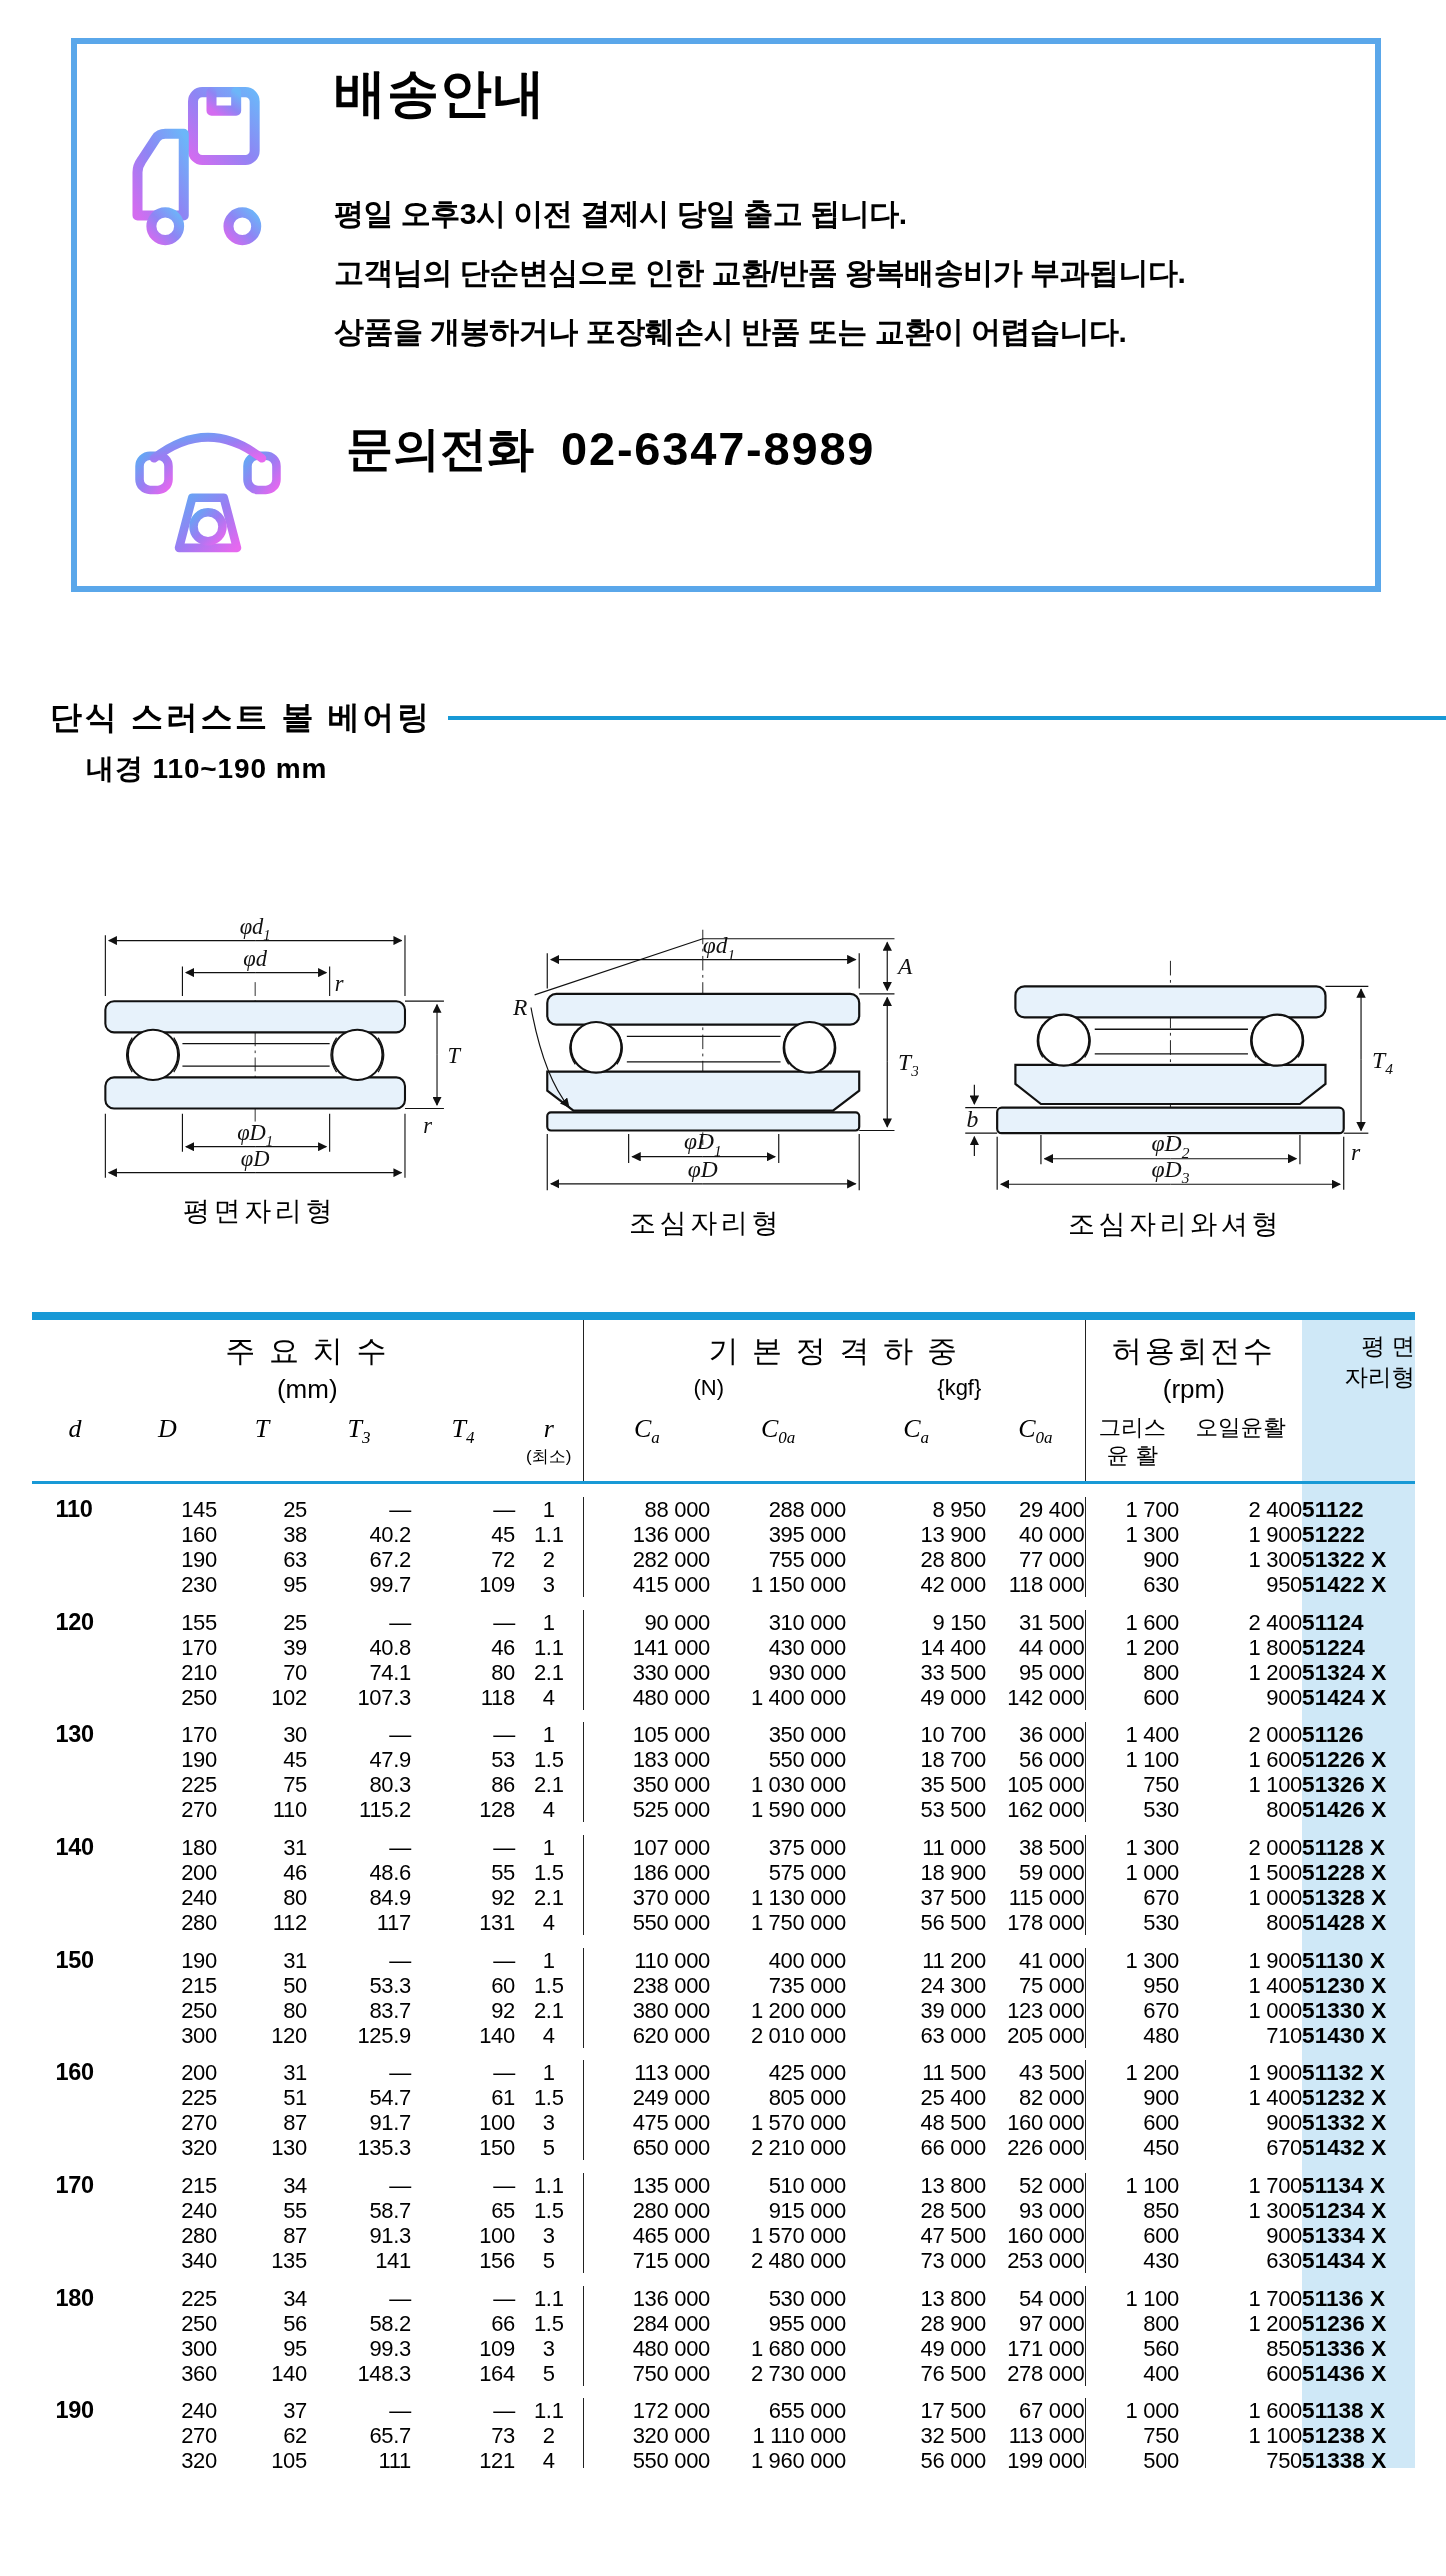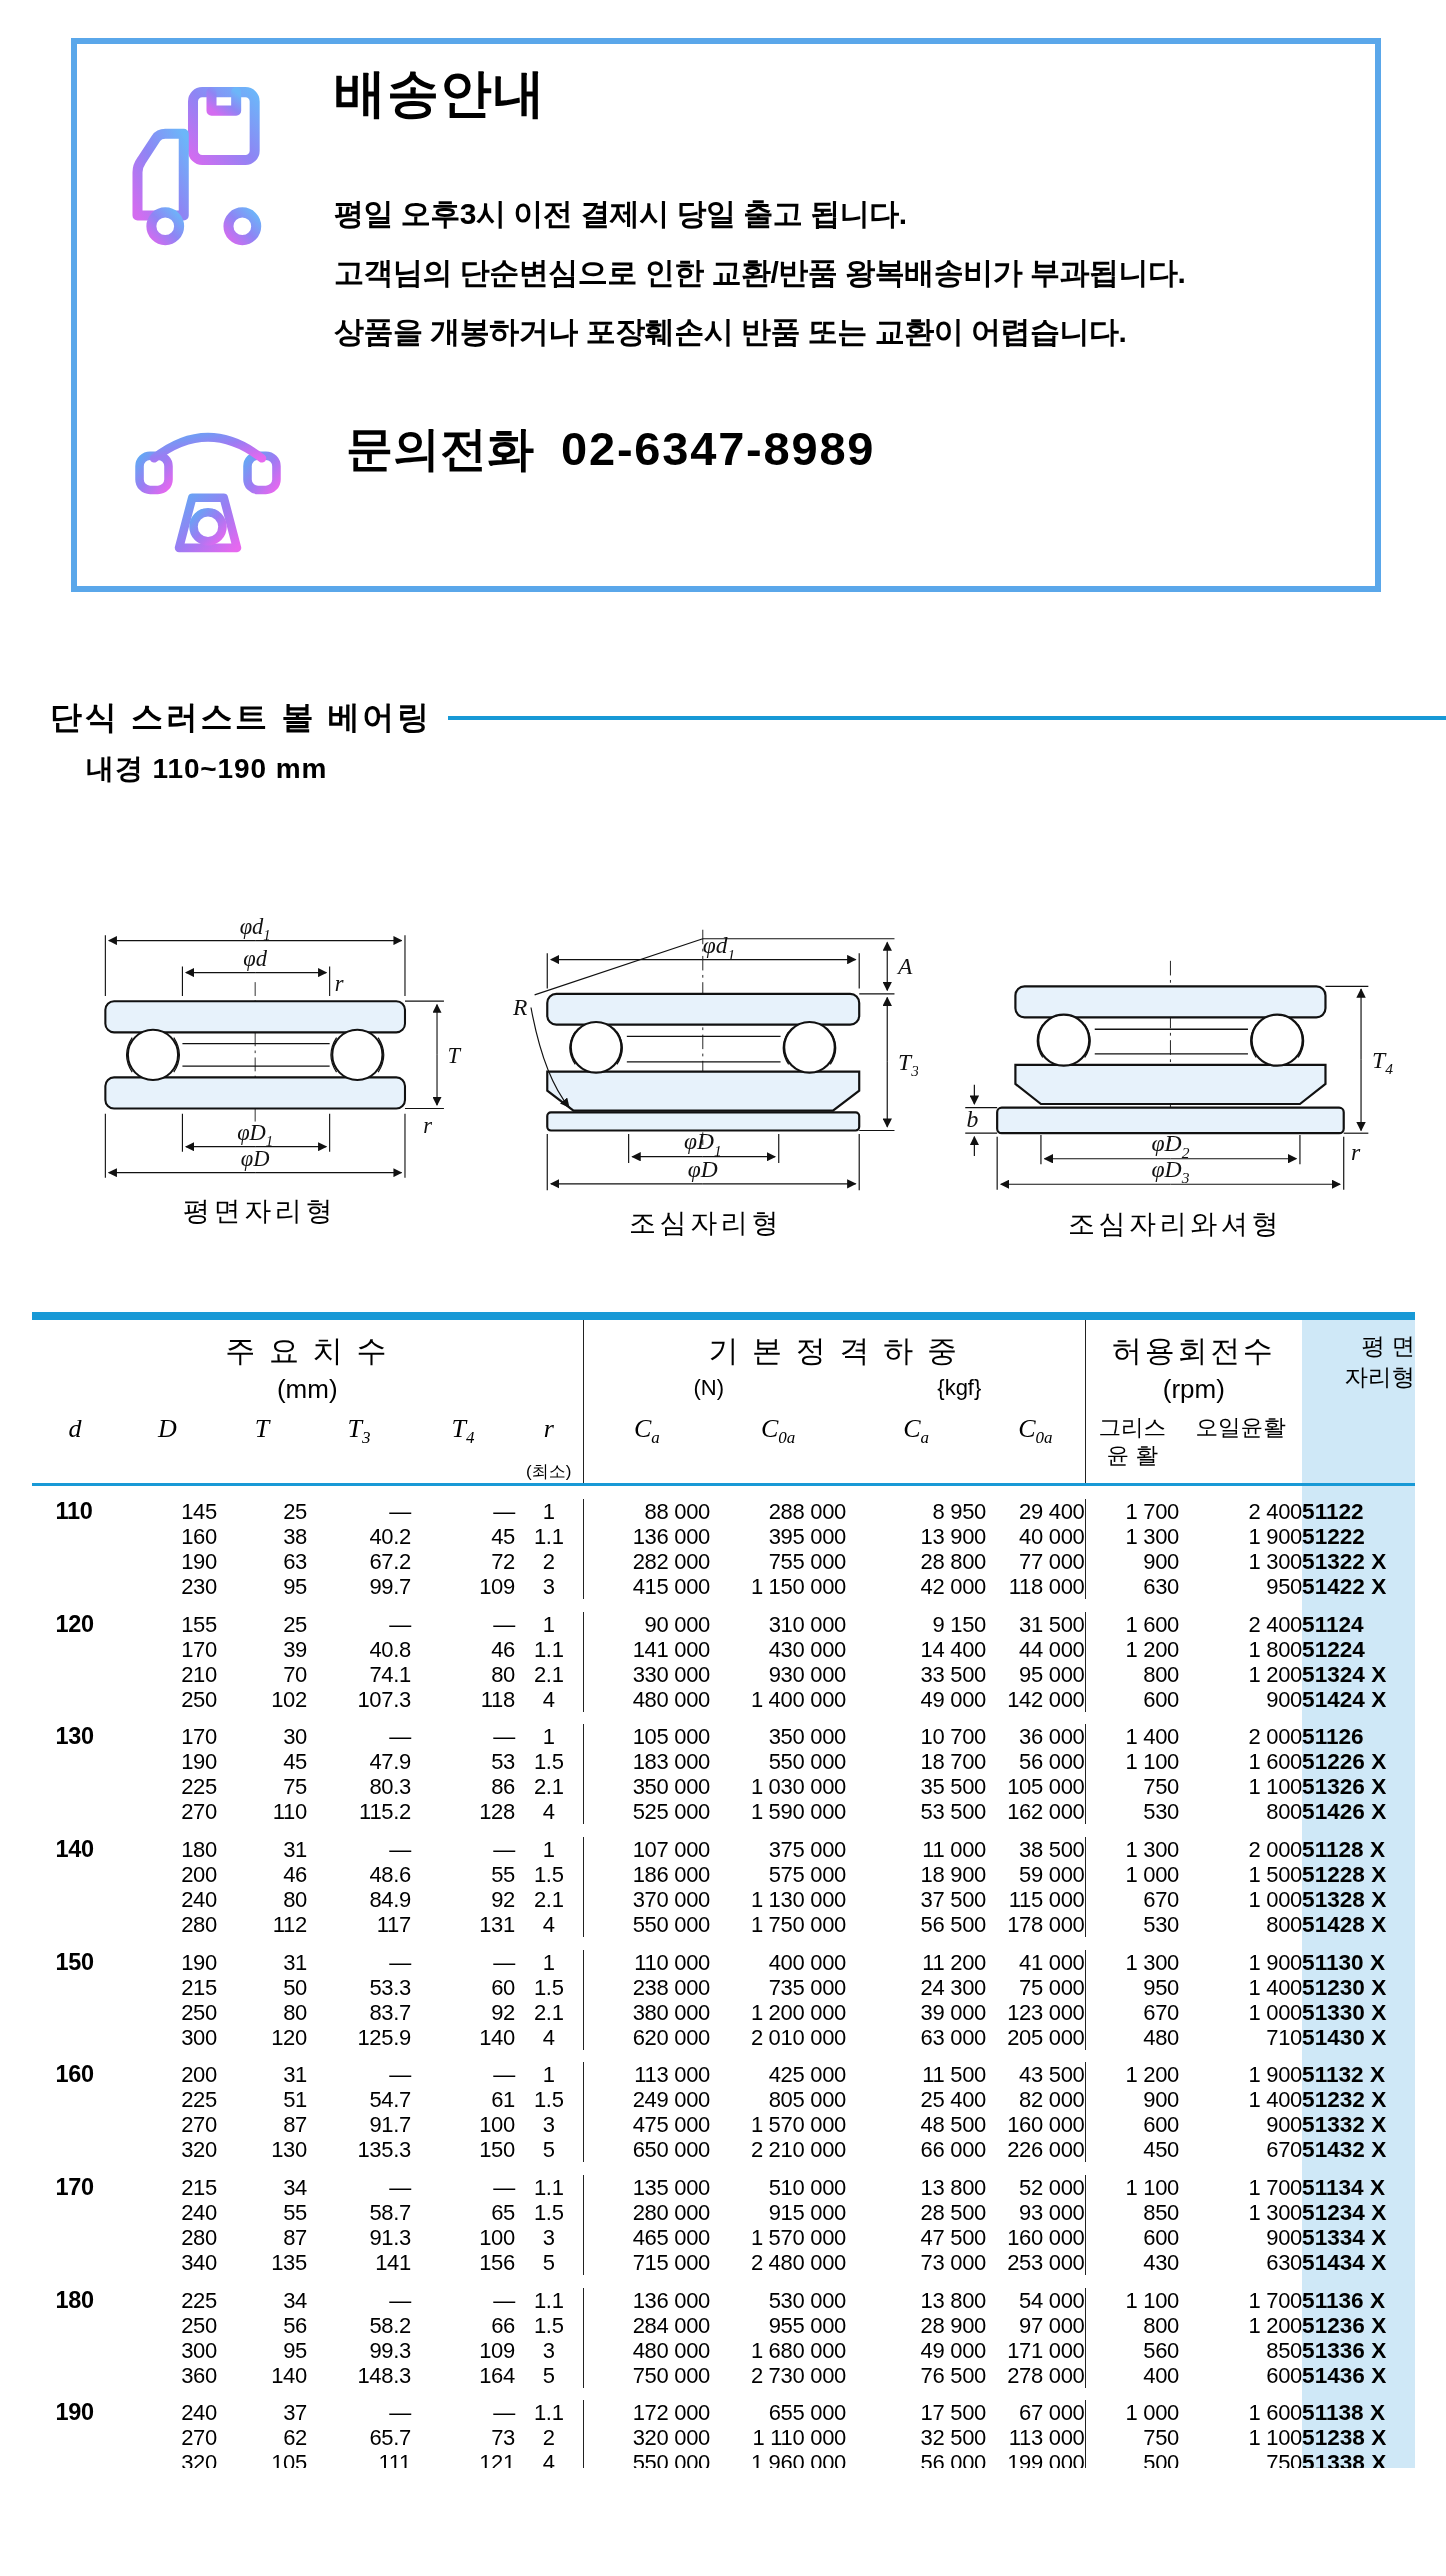--- a/index.html
+++ b/index.html
@@ -41,21 +41,21 @@
   .spec th,.spec td{padding:0;margin:0;}
   .h1 th{height:76px;vertical-align:top;padding-top:11px;font-weight:400;}
   .gt{font-size:30px;letter-spacing:2.7px;text-align:center;}
   .gu{font-size:26px;margin-top:2px;}
   .gu2{display:flex;margin-top:2.7px;}
   .gu2 span{flex:1;text-align:center;font-size:22px;}
   .h2 th{height:67px;vertical-align:top;padding-top:7.2px;border-bottom:3.6px solid #1899d6;font-weight:400;}
   .vl{border-left:1.8px solid #222;}
   .sym{font-family:"Liberation Serif",serif;font-style:italic;font-size:26px;}
   .sym sub{font-size:17px;}
-  .min{font-size:17px;margin-top:16px;text-align:center;}
+  .min{font-size:17px;margin-top:1px;text-align:center;}
   .krh{font-size:22.6px;white-space:pre-line;line-height:28px;text-align:center;}
   .blue{background:#cfe8f7;}
   .serieshead{vertical-align:bottom;text-align:right;padding:0 0 7.2px 14.5px;font-size:23.5px;
               white-space:pre-line;line-height:31px;border-bottom:3.6px solid #1899d6;}
   tbody td{font-size:22px;height:25px;line-height:25px;letter-spacing:-0.3px;}
   td.d{font-weight:700;font-size:23.5px;padding-left:23.5px;text-align:left;}
   .cD,.cT{text-align:right;padding-right:47px;}
   .cT3,.cT4{text-align:right;padding-right:34px;}
   .cr{text-align:center;padding-right:7.2px;}
   .cCaN{text-align:right;padding-right:11px;}

